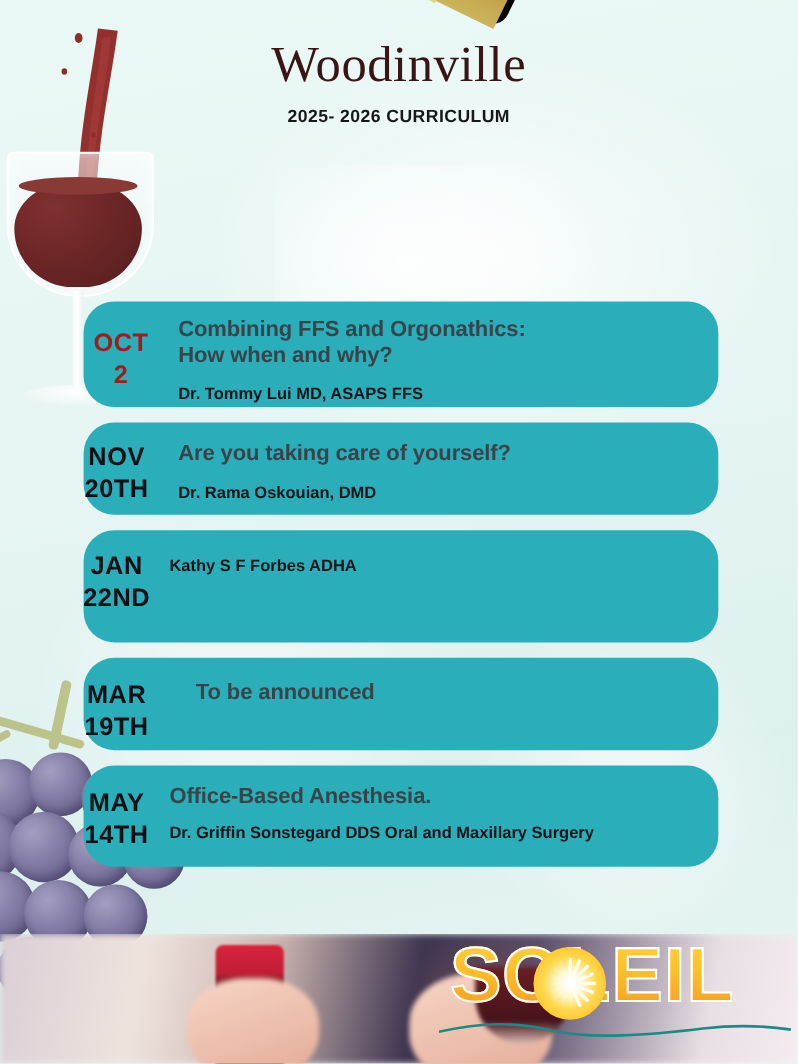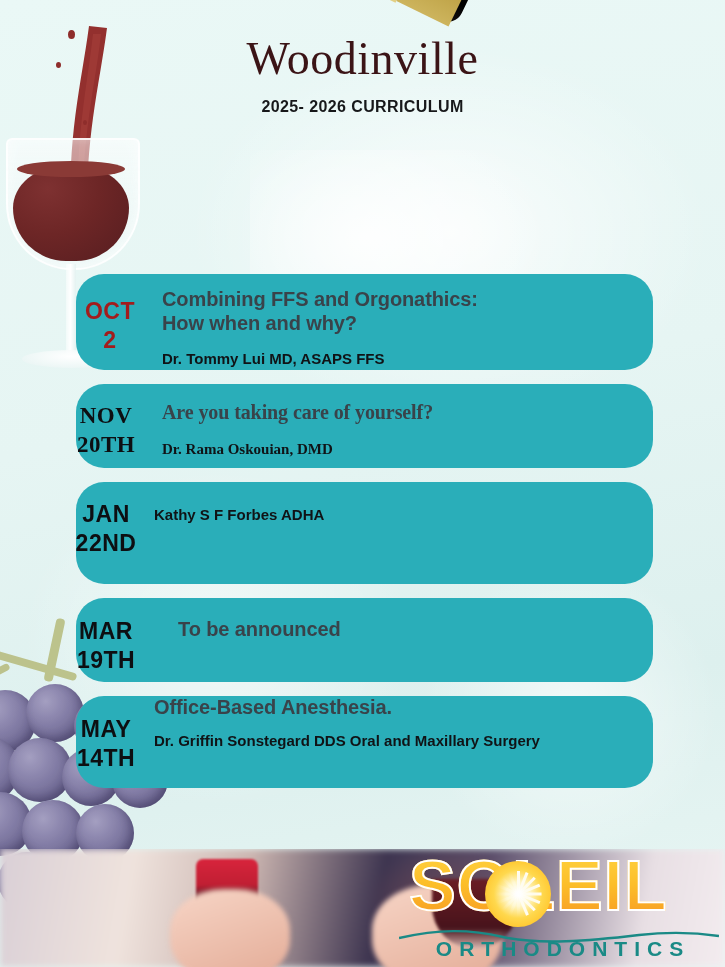--- a/index.html
+++ b/index.html
@@ -97,40 +97,40 @@
   .card .txt{margin-left:84px;padding-right:6px;}
   .card .title{font-weight:bold;font-size:20px;color:#39434a;line-height:1.18;letter-spacing:-.1px;}
   .card .spk{font-weight:bold;font-size:15px;color:#101316;line-height:1.2;}
 
   .c-oct{height:96px;}
   .c-oct .date{left:-8px;top:23px;}
   .c-oct .txt{padding-top:14px;}
   .c-oct .title{margin-left:2px;}
   .c-oct .spk{margin-left:2px;margin-top:15px;}
 
-  .c-nov{height:84px;font-family:Liberation Serif, serif;}
+  .c-nov{height:84px;}
   .c-nov .date{left:-12px;top:17px;}
   .c-nov .txt{padding-top:17px;}
   .c-nov .title{margin-left:2px;}
   .c-nov .spk{margin-left:2px;margin-top:15px;}
 
   .c-jan{height:102px;}
   .c-jan .date{left:-12px;top:18px;}
   .c-jan .txt{padding-top:12px;margin-left:78px;}
   .c-jan .title{width:530px;}
   .c-jan .spk{margin-top:12px;}
 
   .c-mar{height:84px;}
   .c-mar .date{left:-12px;top:19px;}
   .c-mar .txt{padding-top:20px;}
   .c-mar .title{margin-left:18px;}
 
   .c-may{height:92px;}
   .c-may .date{left:-12px;top:19px;}
-  .c-may .txt{}
+  .c-may .txt{padding-top:17px;}
   .c-may .title{margin-left:-6px;}
   .c-may .spk{margin-left:-6px;margin-top:12px;width:420px;}
 
   
   .logo{position:absolute;right:6px;bottom:4px;width:320px;height:112px;}
   .soleil{position:absolute;left:10px;top:0;font-family:"Liberation Sans", sans-serif;
           font-weight:bold;font-size:70px;letter-spacing:1px;line-height:1;
           background:linear-gradient(180deg,#ffd23f 0%,#fcbe29 48%,#f79a24 100%);
           -webkit-background-clip:text;background-clip:text;color:transparent;
           -webkit-text-stroke:2px #ffffff;paint-order:stroke fill;}
@@ -278,16 +278,15 @@
       <div class="sunray" style="transform:rotate(45deg)"></div>
       <div class="sunray" style="transform:rotate(67deg)"></div>
       <div class="sunray" style="transform:rotate(90deg)"></div>
       <div class="sunray" style="transform:rotate(112deg)"></div>
       <div class="sunray" style="transform:rotate(135deg)"></div>
       <div class="sunray" style="transform:rotate(157deg)"></div>
     </div>
     <svg class="wave" viewBox="0 0 320 16" preserveAspectRatio="none">
       <path d="M0 11 C40 2, 70 2, 104 10 C140 18, 190 14, 240 8 C275 4, 300 6, 320 9" fill="none" stroke="#1a8a86" stroke-width="2.4"></path>
     </svg>
-    <div class="ortho">ORTHODONTICS</div>
   </div>
 
 </div>
 
 </body></html>

